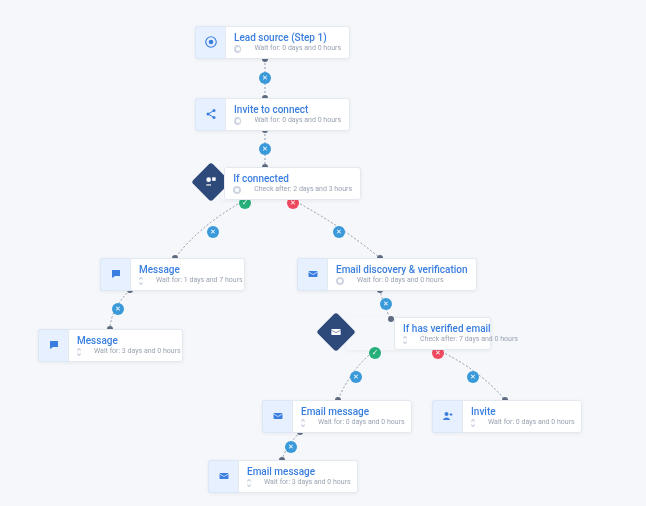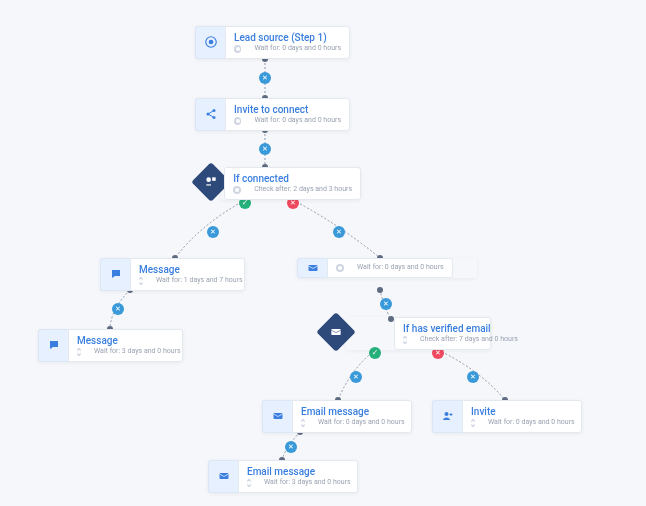--- a/index.html
+++ b/index.html
@@ -253,20 +253,21 @@
 </div>
 
 <div class="node" style="left:297px; top:258px; width:180px;">
   <div class="iconbox">
     <svg width="12" height="12" viewBox="0 0 24 24">
         <rect x="3" y="6" width="18" height="12" rx="2" fill="#3a7fe0"></rect>
         <path d="M3 8l9 5 9-5" stroke="#e7f0fe" stroke-width="1.5" fill="none"></path>
       </svg>
   </div>
   <div class="body">
+    <div class="title">Email discovery &amp; verification</div>
     <div class="sub">
         <span class="subicon"></span>
         <span>Wait for: 0 days and 0 hours</span>
       </div>
   </div>
 </div>
 
 <div class="diamond" style="left:322px; top:318px;">
   <svg width="14" height="14" viewBox="0 0 24 24">
       <rect x="4" y="7" width="16" height="10" rx="1"></rect>

